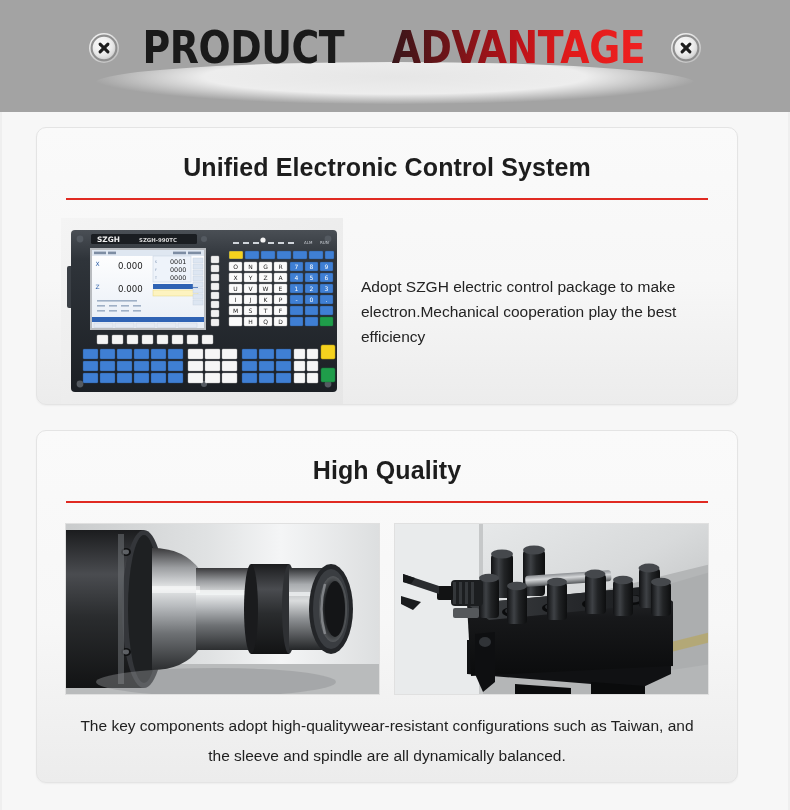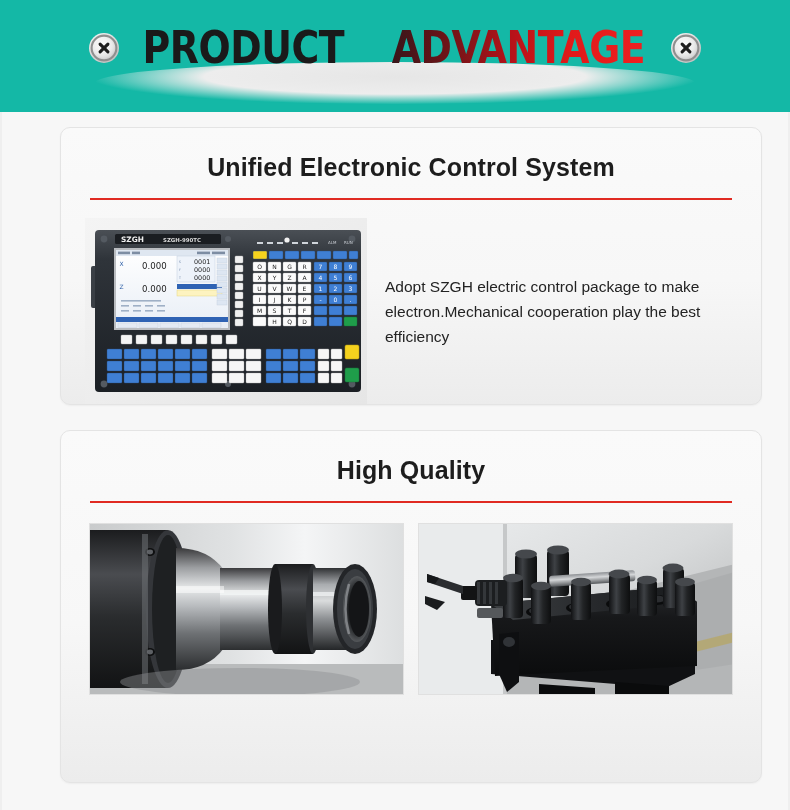--- a/index.html
+++ b/index.html
@@ -23,21 +23,21 @@
     box-sizing: border-box;
     border-left: 2px solid #efefef;
     border-right: 2px solid #efefef;
     pointer-events: none;
   }
 
   
   .banner {
     position: relative;
     height: 112px;
-    background: #14b8a6;
+    background: #a3a3a3;
   }
   .banner-glow {
     position: absolute;
     left: 95px;
     top: 62px;
     width: 600px;
     height: 42px;
     border-radius: 50%;
     background: radial-gradient(ellipse at 50% 35%, #e6e6e6 0%, #ededed 45%, rgba(247,247,247,0) 72%);
   }
@@ -76,21 +76,21 @@
     background: linear-gradient(90deg, #38161a 0%, #6e1418 22%, #b81219 48%, #e01a1a 70%, #f02020 100%);
     -webkit-background-clip: text;
     background-clip: text;
     color: transparent;
     -webkit-text-fill-color: transparent;
   }
 
   
   .card {
     position: absolute;
-    left: 60px;
+    left: 36px;
     width: 702px;
     box-sizing: border-box;
     border: 1px solid #e4e4e4;
     border-radius: 10px;
     background: linear-gradient(180deg, #fafafa 0%, #f7f7f7 55%, #ececec 100%);
     box-shadow: 0 1px 2px rgba(0,0,0,0.045);
   }
   #card-control { top: 127px; height: 278px; }
   #card-quality { top: 430px; height: 353px; }
 
@@ -688,13 +688,17 @@
 
         <path d="M80 110 L100 108 L100 158 L88 168 L80 150 Z" fill="#0e0f11"></path>
         <ellipse cx="90" cy="118" rx="6" ry="5" fill="#303337"></ellipse>
 
         <path d="M120 160 L176 164 L176 170 L120 170 Z" fill="#0a0b0c"></path>
         <path d="M196 158 L250 162 L250 170 L196 170 Z" fill="#0a0b0c"></path>
       </svg>
     </div>
   </div>
 
+  <div class="quality-text">
+    <span>The key components adopt high-qualitywear-resistant configurations such as</span>
+    <span>Taiwan, and the sleeve and spindle are all dynamically balanced.</span>
+  </div>
 </div>
 
 </body></html>

